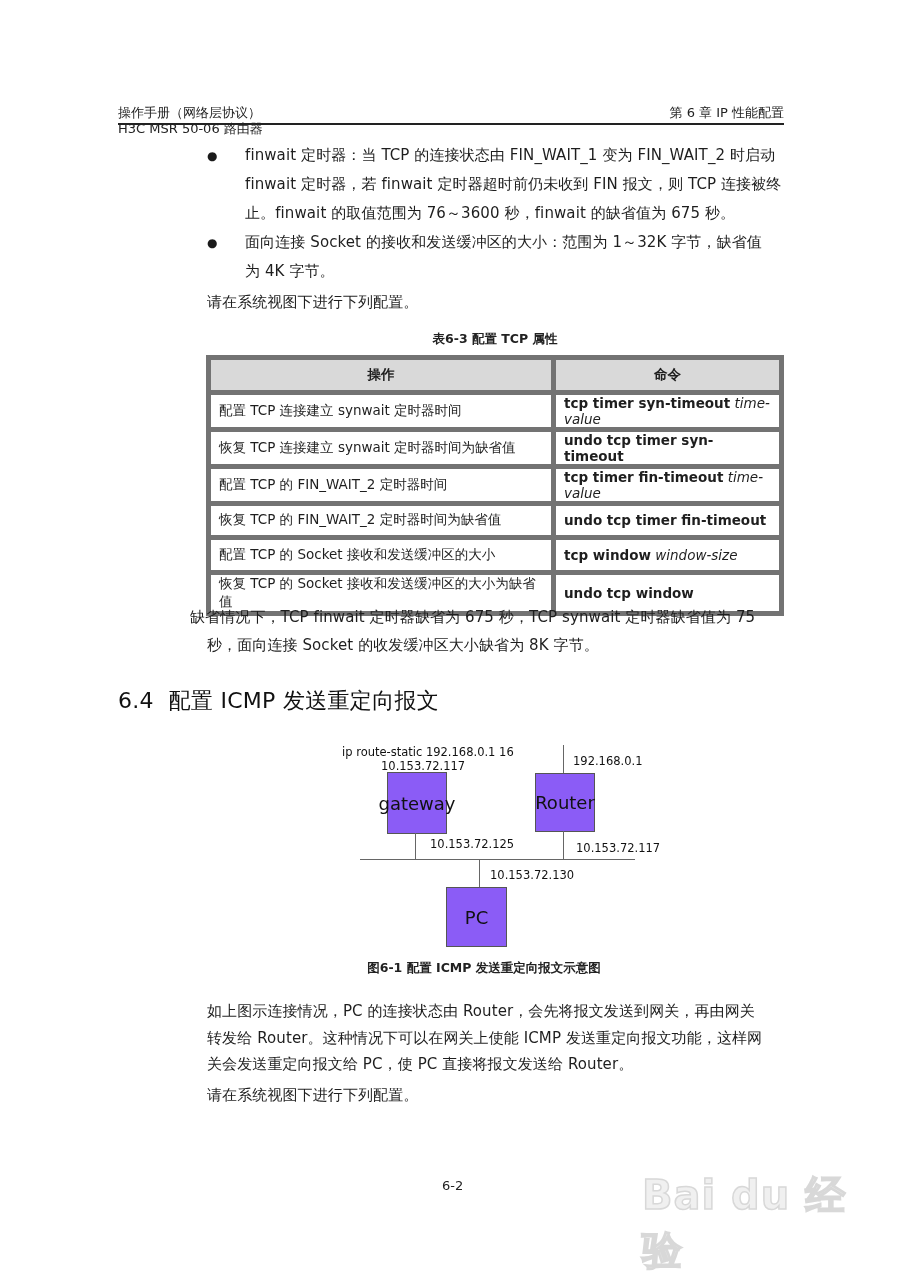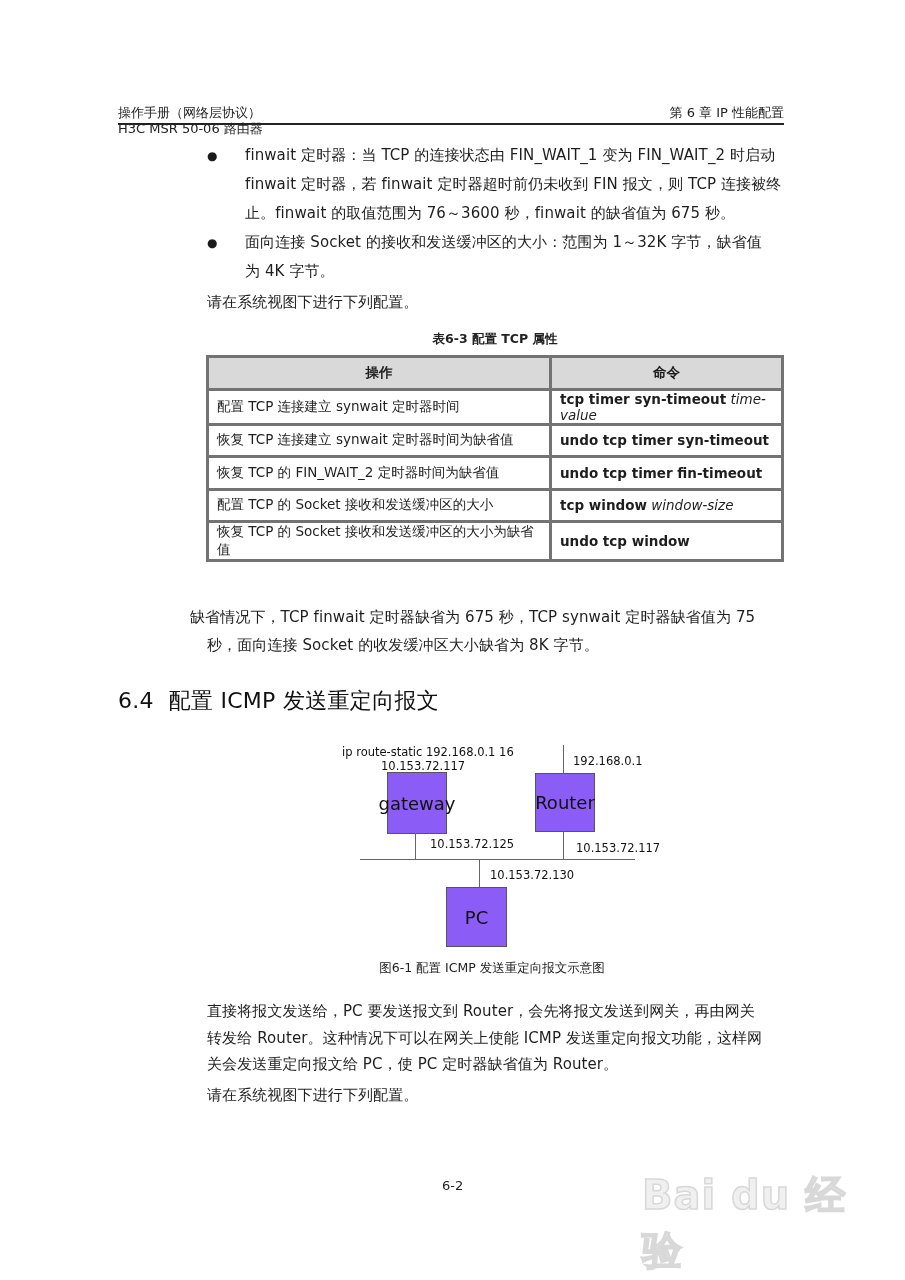--- a/index.html
+++ b/index.html
@@ -6,21 +6,21 @@
   body { width: 905px; height: 1280px; position: relative; overflow: hidden;
          font-family: "DejaVu Sans", "Liberation Sans", sans-serif; color: #1a1a1a; }
   .abs { position: absolute; }
   .hdr-text { font-size: 13px; line-height: 17px; color: #222; }
   .hdr-rule { position: absolute; left: 118px; top: 123px; width: 666px; height: 1.5px; background: #222; }
   .body-text { font-size: 15px; line-height: 29px; color: #1e1e1e; letter-spacing: 0.1px; }
   .bullet { font-size: 12px; }
   .caption { font-size: 12.5px; color: #222; text-align: center; }
   table.cmd { position: absolute; left: 206px; top: 355px; width: 578px; border-collapse: collapse;
               font-size: 13.5px; color: #1e1e1e; }
-  table.cmd th, table.cmd td { border: 3px solid #737373; height: 29.5px; padding: 0 8px; text-align: left; }
+  table.cmd th, table.cmd td { border: 5px solid #737373; height: 29.5px; padding: 0 8px; text-align: left; }
   table.cmd th { background: #d9d9d9; text-align: center; font-weight: bold; font-size: 13.5px; }
   table.cmd td.c1 { width: 324px; }
   table.cmd td.c2 b { font-weight: bold; }
   table.cmd td.c2 i { font-style: italic; font-weight: normal; }
   .h2 { font-size: 22px; color: #111; letter-spacing: 0.3px; }
   .node { position: absolute; border: 1px solid #555; background: #8b5cf6; display: flex; align-items: center; justify-content: center; font-size: 18px; color: #111; }
   .line { position: absolute; background: #666; }
   .dlabel { position: absolute; font-size: 11.5px; color: #111; white-space: nowrap; }
   .watermark { position: absolute; left: 640px; top: 1160px; width: 230px; height: 100px; color: #e6e6e6; }
   .wm-main { position: absolute; left: 2px; top: 8px; font-size: 40px; font-weight: bold; letter-spacing: 1px; color: #f0f0f0;
@@ -60,20 +60,24 @@
   <tbody>
     <tr>
       <td class="c1">配置 TCP 连接建立 synwait 定时器时间</td>
       <td class="c2"><b>tcp timer syn-timeout</b> <i>time-value</i></td>
     </tr>
     <tr>
       <td class="c1">恢复 TCP 连接建立 synwait 定时器时间为缺省值</td>
       <td class="c2"><b>undo tcp timer syn-timeout</b> <i></i></td>
     </tr>
     <tr>
+      <td class="c1">配置 TCP 的 FIN_WAIT_2 定时器时间</td>
+      <td class="c2"><b>tcp timer fin-timeout</b> <i>time-value</i></td>
+    </tr>
+    <tr>
       <td class="c1">恢复 TCP 的 FIN_WAIT_2 定时器时间为缺省值</td>
       <td class="c2"><b>undo tcp timer fin-timeout</b> <i></i></td>
     </tr>
     <tr>
       <td class="c1">配置 TCP 的 Socket 接收和发送缓冲区的大小</td>
       <td class="c2"><b>tcp window</b> <i>window-size</i></td>
     </tr>
     <tr>
       <td class="c1">恢复 TCP 的 Socket 接收和发送缓冲区的大小为缺省值</td>
       <td class="c2"><b>undo tcp window</b> <i></i></td>
@@ -102,24 +106,24 @@
   <div class="line" style="left:563px; top:831px; width:1px; height:28px;"></div>
   <div class="dlabel" style="left:576px; top:841px;">10.153.72.117</div>
 
   <div class="line" style="left:360px; top:859px; width:275px; height:1.2px;"></div>
 
   <div class="line" style="left:479px; top:860px; width:1px; height:27px;"></div>
   <div class="dlabel" style="left:490px; top:868px;">10.153.72.130</div>
   <div class="node" style="left:446px; top:887px; width:59px; height:58px;">PC</div>
 </div>
 
-<div class="abs caption" style="left:203px; top:960px; width:578px; font-weight:normal;">图6-1  配置 ICMP 发送重定向报文示意图</div>
+<div class="abs caption" style="left:195px; top:960px; width:578px; font-weight:bold;">图6-1  配置 ICMP 发送重定向报文示意图</div>
 
-<div class="abs body-text" style="left:207px; top:997px;">直接将报文发送给，PC 要发送报文到 Router，会先将报文发送到网关，再由网关</div>
+<div class="abs body-text" style="left:207px; top:997px;">如上图示连接情况，PC 的连接状态由 Router，会先将报文发送到网关，再由网关</div>
 <div class="abs body-text" style="left:207px; top:1024px;">转发给 Router。这种情况下可以在网关上使能 ICMP 发送重定向报文功能，这样网</div>
-<div class="abs body-text" style="left:207px; top:1050px;">关会发送重定向报文给 PC，使 PC 定时器缺省值为 Router。</div>
+<div class="abs body-text" style="left:207px; top:1050px;">关会发送重定向报文给 PC，使 PC 直接将报文发送给 Router。</div>
 <div class="abs body-text" style="left:207px; top:1081px;">请在系统视图下进行下列配置。</div>
 
 <div class="abs" style="left:442px; top:1178px; font-size:13px; color:#222;">6-2</div>
 
 <div class="watermark">
   <div class="wm-main">Bai du 经验</div>
 </div>
 
 </body></html>

